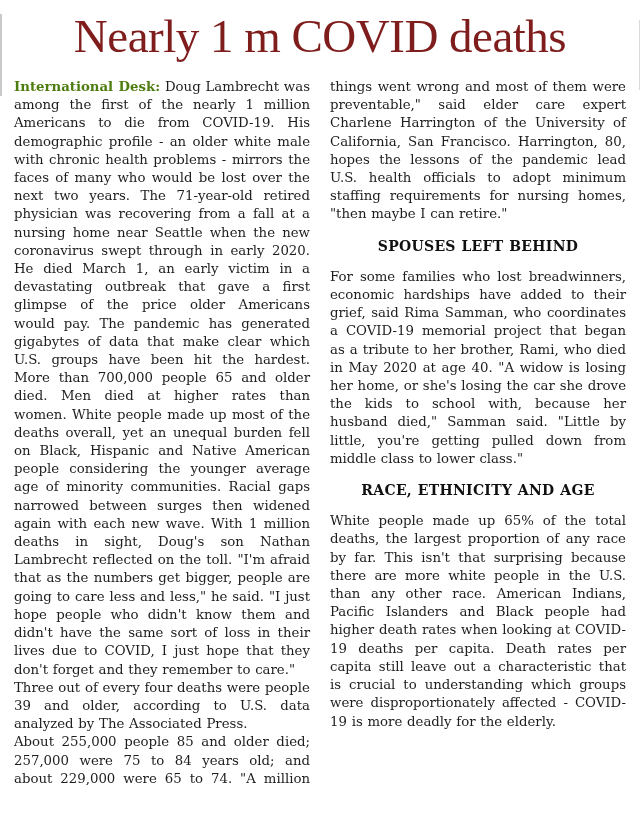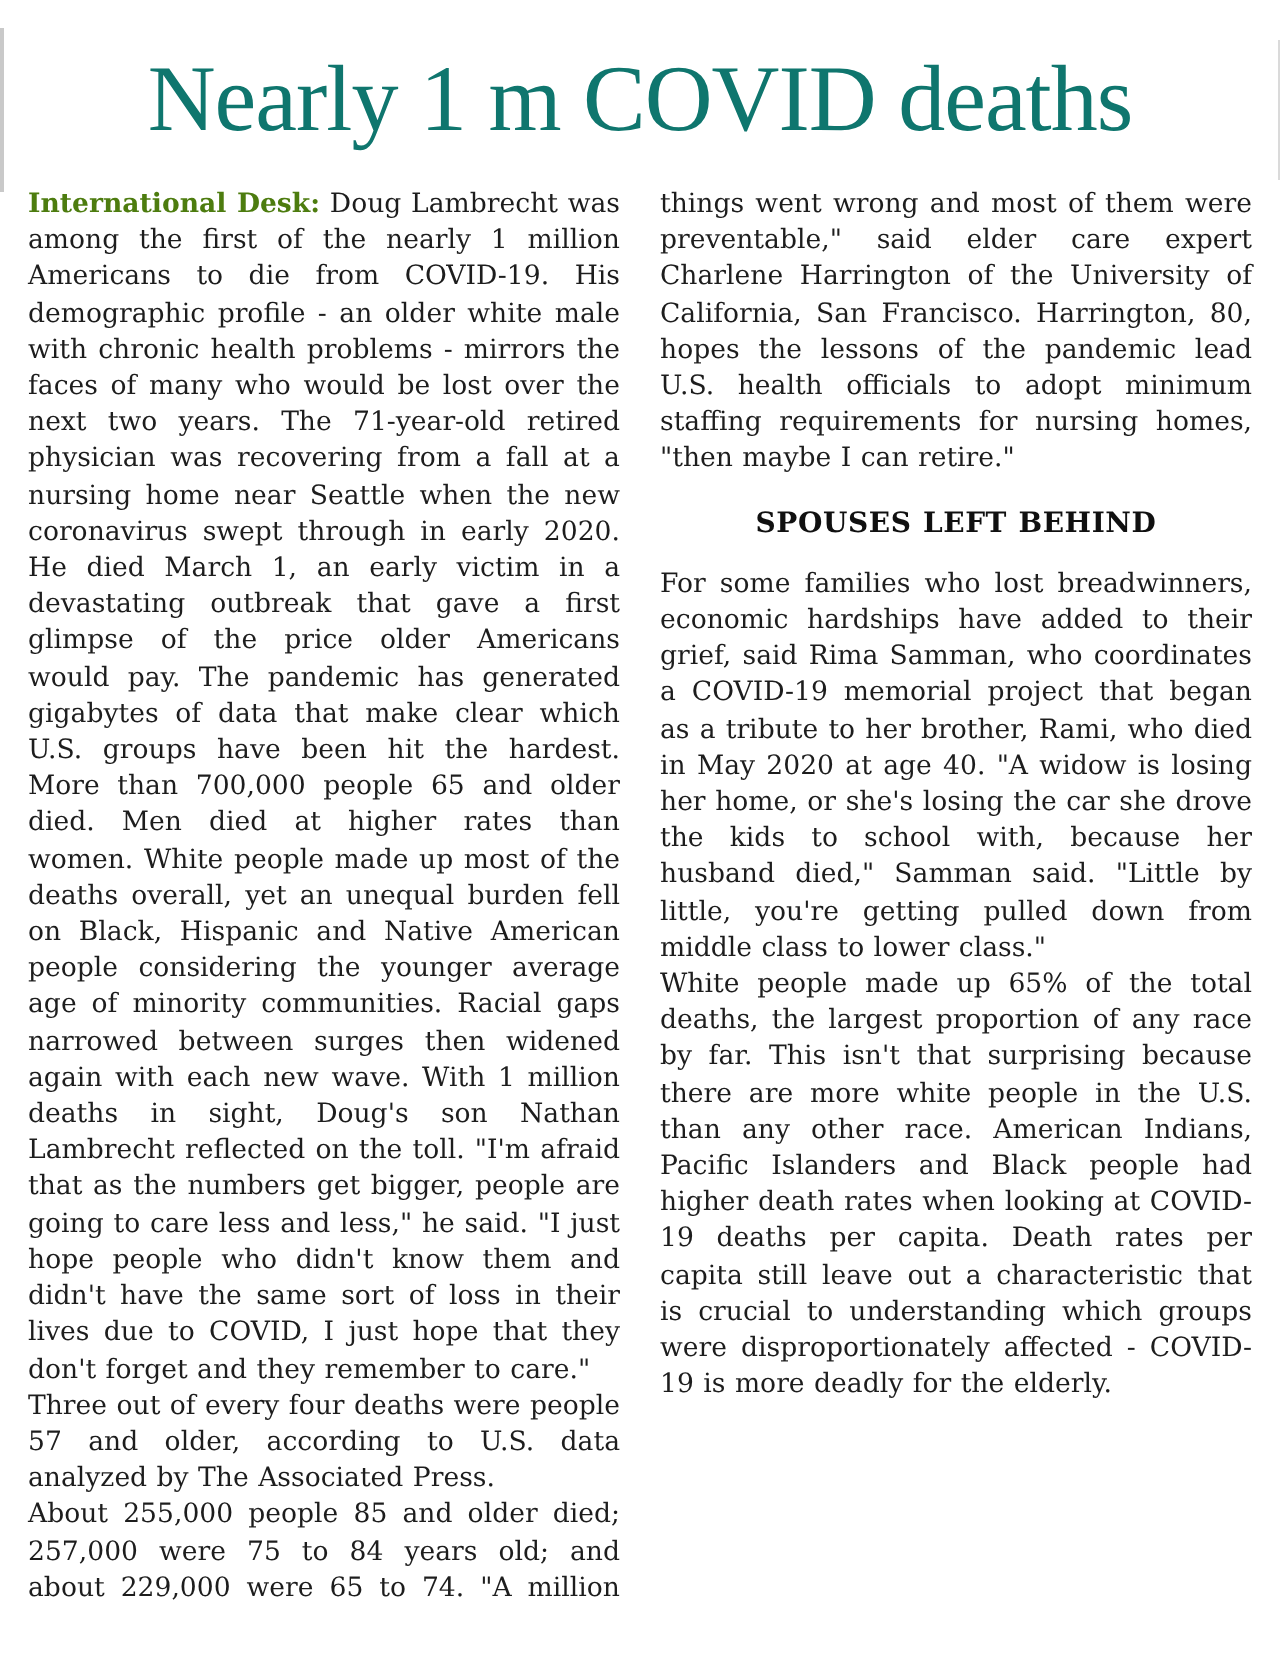--- a/index.html
+++ b/index.html
@@ -29,27 +29,27 @@
     top: 20px;
     width: 1px;
     height: 70px;
     background: #dadada;
   }
   .masthead {
     text-align: center;
     padding-top: 6px;
   }
   .title {
-    margin: 16px;
+    margin: 2px;
     font-family: "Liberation Serif", "DejaVu Serif", serif;
     font-weight: 500;
     font-size: 47px;
     line-height: 56px;
     letter-spacing: -0.5px;
-    color: #0f766e;
+    color: #7f1d1d;
   }
   .subtitle {
     margin: 2px 0 0 0;
     font-family: "DejaVu Serif", serif;
     font-style: italic;
     font-weight: bold;
     font-size: 25px;
     line-height: 30px;
     color: #6d6d6d;
   }
@@ -90,21 +90,22 @@
   <div class="edge-artifact-right"></div>
 
   <header class="masthead">
     <h1 class="title">Nearly 1 m COVID deaths</h1>
   </header>
 
   <div class="article">
     <p><b class="dateline">International Desk:</b>
       <span>Doug Lambrecht was among the first of the nearly 1 million Americans to die from COVID-19. His demographic profile - an older white male with chronic health problems - mirrors the faces of many who would be lost over the next two years. The 71-year-old retired physician was recovering from a fall at a nursing home near Seattle when the new coronavirus swept through in early 2020. He died March 1, an early victim in a devastating outbreak that gave a first glimpse of the price older Americans would pay. The pandemic has generated gigabytes of data that make clear which U.S. groups have been hit the hardest. More than 700,000 people 65 and older died. Men died at higher rates than women. White people made up most of the deaths overall, yet an unequal burden fell on Black, Hispanic and Native American people considering the younger average age of minority communities. Racial gaps narrowed between surges then widened again with each new wave. With 1 million deaths in sight, Doug's son Nathan Lambrecht reflected on the toll. "I'm afraid that as the numbers get bigger, people are going to care less and less," he said. "I just hope people who didn't know them and didn't have the same sort of loss in their lives due to COVID, I just hope that they don't forget and they remember to care."</span></p>
 
-    <p>Three out of every four deaths were people 57 and older, according to U.S. data analyzed by The Associated Press.</p>
+    <p>Three out of every four deaths were people 39 and older, according to U.S. data analyzed by The Associated Press.</p>
     <p>About 255,000 people 85 and older died; 257,000 were 75 to 84 years old; and about 229,000 were 65 to 74. "A million things went wrong and most of them were preventable," said elder care expert Charlene Harrington of the University of California, San Francisco. Harrington, 80, hopes the lessons of the pandemic lead U.S. health officials to adopt minimum staffing requirements for nursing homes, "then maybe I can retire."</p>
 
     <h3>SPOUSES LEFT BEHIND</h3>
     <p>For some families who lost breadwinners, economic hardships have added to their grief, said Rima Samman, who coordinates a COVID-19 memorial project that began as a tribute to her brother, Rami, who died in May 2020 at age 40. "A widow is losing her home, or she's losing the car she drove the kids to school with, because her husband died," Samman said. "Little by little, you're getting pulled down from middle class to lower class."</p>
 
+    <h3>RACE, ETHNICITY AND AGE</h3>
     <p>White people made up 65% of the total deaths, the largest proportion of any race by far. This isn't that surprising because there are more white people in the U.S. than any other race. American Indians, Pacific Islanders and Black people had higher death rates when looking at COVID-19 deaths per capita. Death rates per capita still leave out a characteristic that is crucial to understanding which groups were disproportionately affected - COVID-19 is more deadly for the elderly.</p>
   </div>
 </div>
 
 </body></html>

